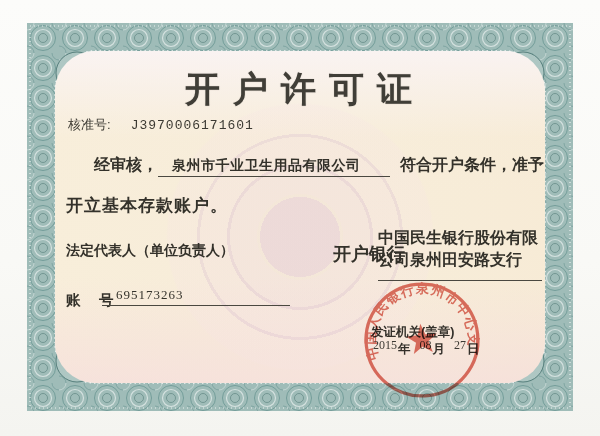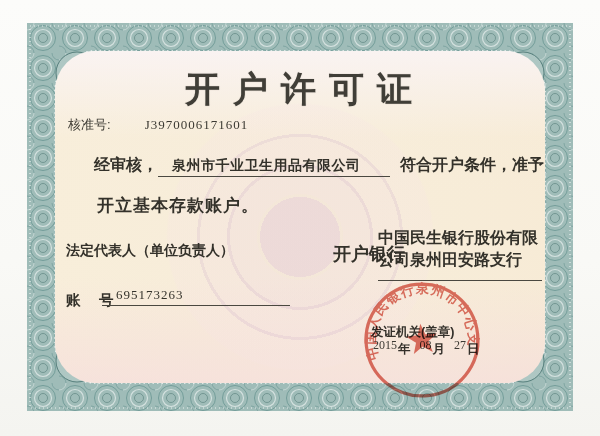--- a/index.html
+++ b/index.html
@@ -31,28 +31,28 @@
       #f7edd9;
   }
   
   .content{position:absolute;inset:0;z-index:3;}
   .title{
     position:absolute;left:10px;right:0;top:66px;text-align:center;
     font-size:35px;font-weight:bold;letter-spacing:13px;color:#403e37;
     text-shadow:0 0 1px rgba(64,62,55,0.4);
   }
   .approval-row{position:absolute;left:68px;top:116px;font-size:13px;color:#3c3a33;}
-  .approval-row .val{margin-left:34px;letter-spacing:1px;font-family:Liberation Serif, serif;}
+  .approval-row .val{margin-left:20px;letter-spacing:1px;font-family:Liberation Mono, monospace;}
   .serial-row{position:absolute;left:393px;top:116px;font-size:13px;color:#4a463e;letter-spacing:1px;}
   .serial-row .num{color:#ae452c;font-family:"Liberation Serif","DejaVu Serif",serif;letter-spacing:1px;}
   .audit-line{position:absolute;left:94px;top:155px;font-size:16px;font-weight:600;color:#33312a;white-space:nowrap;}
   .field{display:inline-block;border-bottom:1.5px solid #4a4840;vertical-align:baseline;}
   .company-field{width:218px;font-size:14px;font-weight:600;padding:0 0 1px 14px;letter-spacing:0.5px;}
   .audit-suffix{margin-left:10px;}
-  .line2{position:absolute;left:66px;top:194px;font-size:17px;font-weight:600;color:#33312a;letter-spacing:1px;margin-left:31px;}
+  .line2{position:absolute;left:66px;top:194px;font-size:17px;font-weight:600;color:#33312a;letter-spacing:1px;}
   .rep-label{position:absolute;left:66px;top:242px;font-size:14px;font-weight:600;color:#33312a;}
   .rep-field{position:absolute;left:199px;top:228px;width:124px;height:30px;border-bottom:1.5px solid #4a4840;
     font-size:12px;font-weight:600;display:flex;align-items:flex-end;padding:0 0 2px 12px;box-sizing:border-box;}
   .bank-label{position:absolute;left:333px;top:242px;font-size:18px;font-weight:600;color:#33312a;font-family:Liberation Serif, serif;}
   .bank-field{position:absolute;left:378px;top:227px;width:164px;border-bottom:1.5px solid #4a4840;
     font-size:16px;font-weight:600;line-height:1.35;padding-bottom:10px;color:#33312a;}
   .account-label{position:absolute;left:66px;top:291px;font-size:14.5px;font-weight:600;color:#33312a;letter-spacing:2px;}
   .account-field{position:absolute;left:102px;top:280px;width:188px;height:26px;border-bottom:1.5px solid #4a4840;
     font-size:13px;display:flex;align-items:flex-end;padding:0 0 2px 14px;box-sizing:border-box;
     font-family:"Liberation Serif","DejaVu Serif",serif;letter-spacing:1px;}

